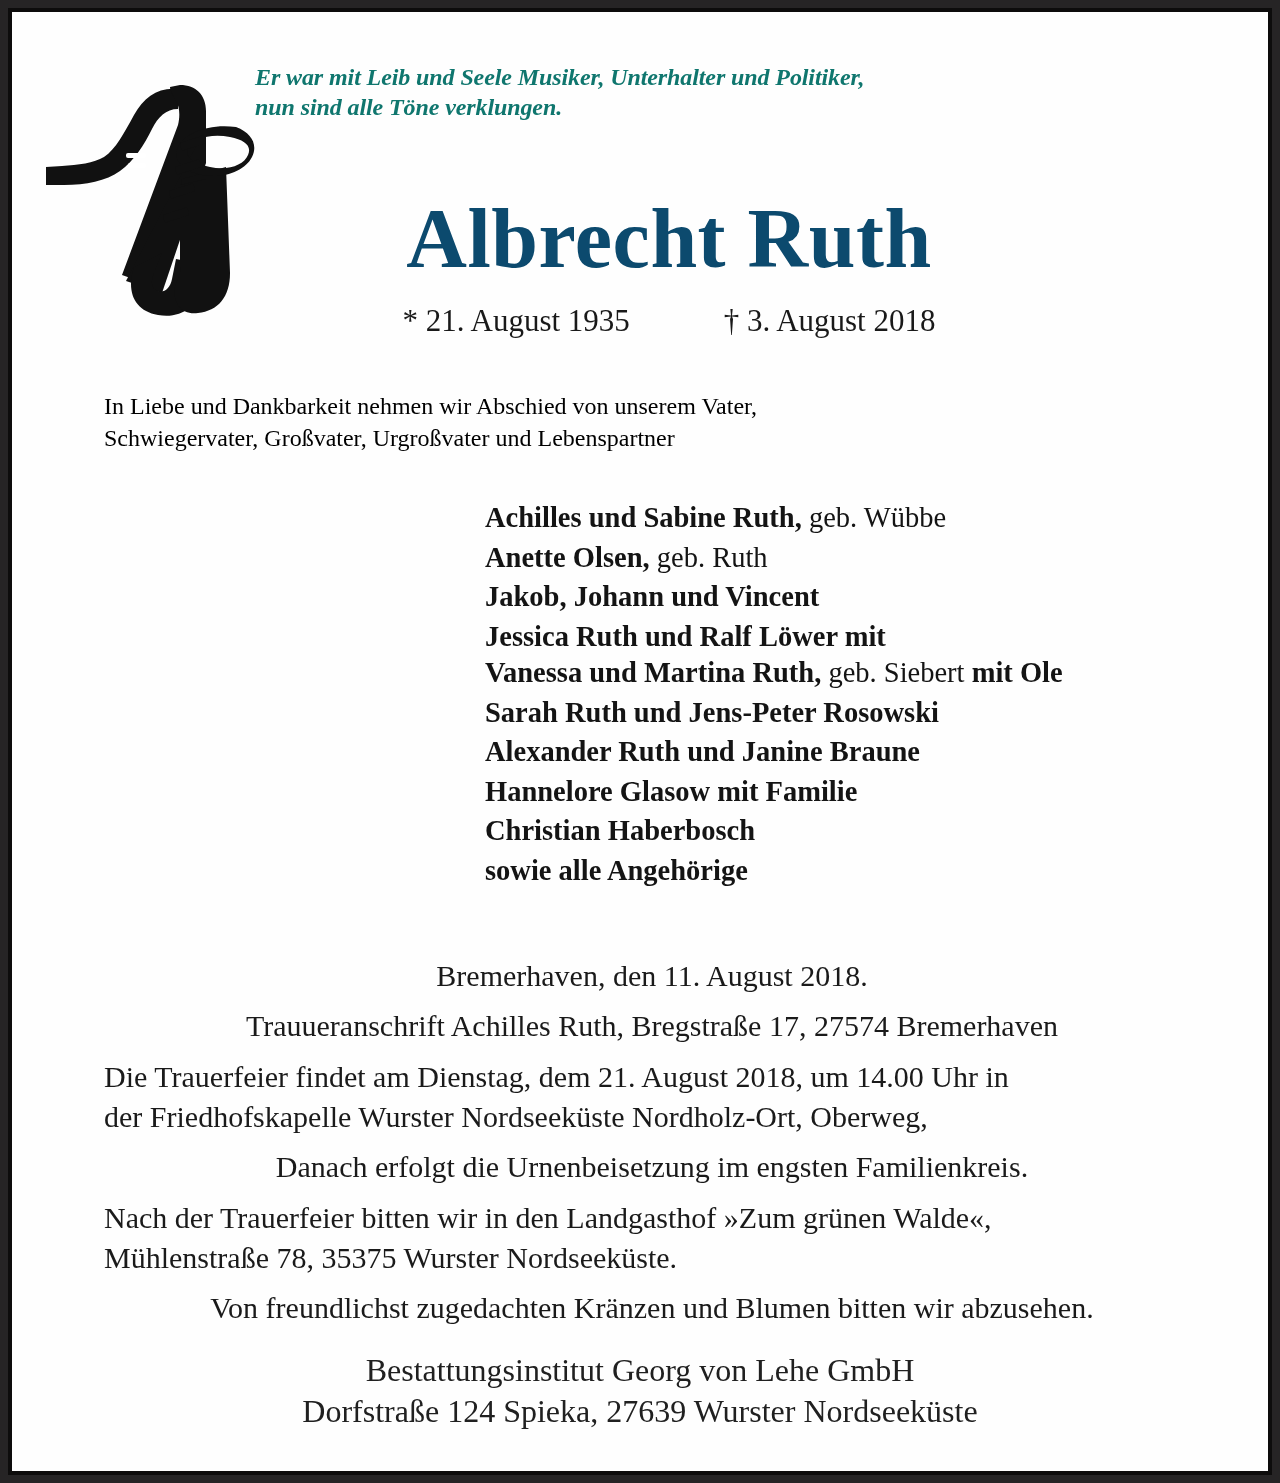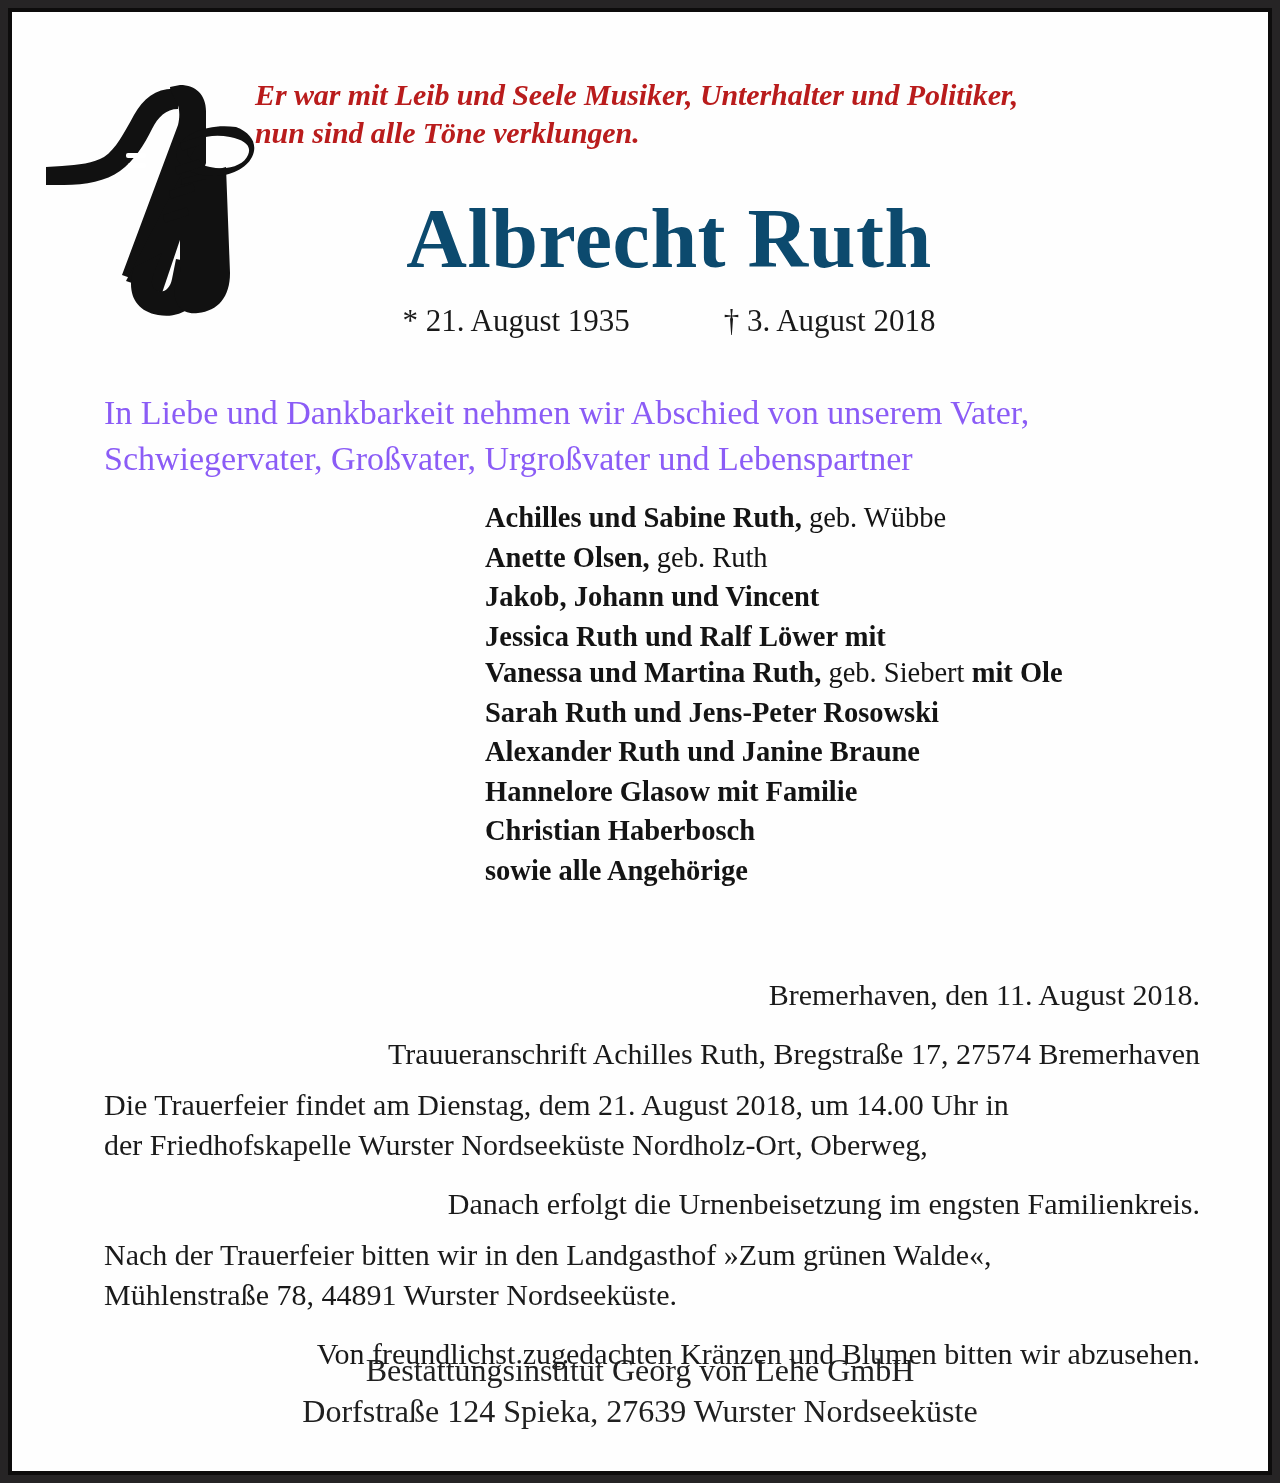--- a/index.html
+++ b/index.html
@@ -40,27 +40,27 @@
     top: 55px;
     width: 230px;
     height: 250px;
   }
   .sax-emblem svg { display: block; width: 100%; height: 100%; }
 
   
   .epitaph {
     position: absolute;
     left: 243px;
-    top: 64px;
+    top: 50px;
     width: 960px;
     font-style: italic;
     font-weight: bold;
-    font-size: 30px;
+    font-size: 24px;
     line-height: 1.27;
-    color: #b91c1c;
+    color: #0f766e;
     letter-spacing: -0.1px;
   }
 
   
   .deceased-name {
     position: absolute;
     left: 0;
     right: 0;
     top: 178px;
     text-align: center;
@@ -85,23 +85,23 @@
     box-sizing: border-box;
   }
   .dates-row .date-birth { margin-right: 86px; }
 
   
   .intro-text {
     position: absolute;
     left: 92px;
     top: 378px;
     width: 1094px;
-    font-size: 34px;
+    font-size: 24px;
     line-height: 1.34;
-    color: #8b5cf6;
+    color: #000000;
     text-align: justify;
     font-family: Liberation Serif, serif;
   }
   .intro-text .l2 { text-align: left; }
 
   
   .survivors {
     position: absolute;
     left: 473px;
     top: 492px;
@@ -123,21 +123,21 @@
     position: absolute;
     left: 92px;
     top: 944px;
     width: 1096px;
     font-size: 30px;
     line-height: 1.345;
     color: #1a1a1a;
   }
   .detail-para { margin-bottom: 10px; text-align: justify; }
   .detail-para:last-child { margin-bottom: 0; }
-  .detail-para.plain { text-align: right; margin-top: 19px; }
+  .detail-para.plain { text-align: center; }
 
   
   .funeral-home {
     position: absolute;
     left: 0;
     right: 0;
     top: 1338px;
     text-align: center;
     font-size: 32px;
     line-height: 1.28;
@@ -244,21 +244,21 @@
     <div class="details">
       <div class="detail-para plain">Bremerhaven, den 11. August 2018.</div>
       <div class="detail-para plain">Trauueranschrift Achilles Ruth, Bregstraße 17, 27574 Bremerhaven</div>
       <div class="detail-para">
         <div>Die Trauerfeier findet am Dienstag, dem 21. August 2018, um 14.00 Uhr in</div>
         <div>der Friedhofskapelle Wurster Nordseeküste Nordholz-Ort, Oberweg,</div>
       </div>
       <div class="detail-para plain">Danach erfolgt die Urnenbeisetzung im engsten Familienkreis.</div>
       <div class="detail-para">
         <div>Nach der Trauerfeier bitten wir in den Landgasthof »Zum grünen Walde«,</div>
-        <div class="lastline">Mühlenstraße 78, 44891 Wurster Nordseeküste.</div>
+        <div class="lastline">Mühlenstraße 78, 35375 Wurster Nordseeküste.</div>
       </div>
       <div class="detail-para plain">Von freundlichst zugedachten Kränzen und Blumen bitten wir abzusehen.</div>
     </div>
 
     <div class="funeral-home">
       <div>Bestattungsinstitut Georg von Lehe GmbH</div>
       <div>Dorfstraße 124 Spieka, 27639 Wurster Nordseeküste</div>
     </div>
 
   </div>

